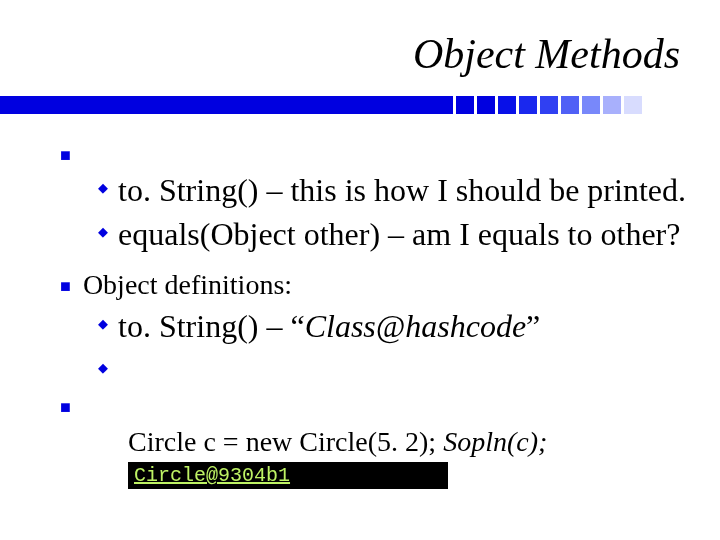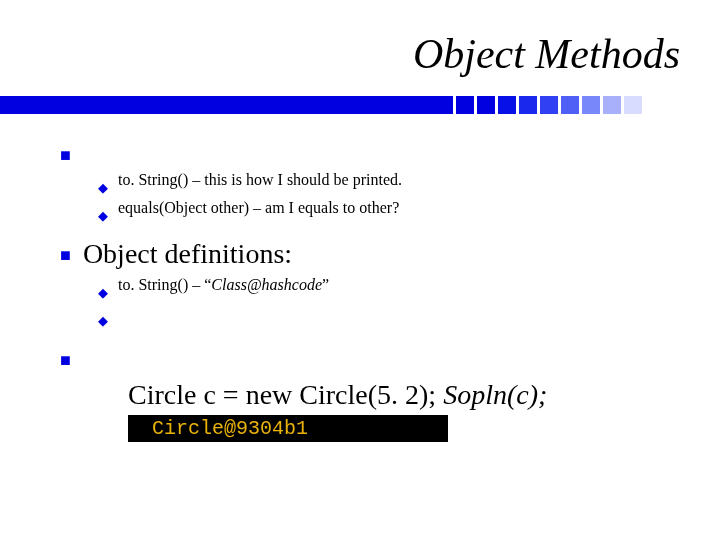--- a/index.html
+++ b/index.html
@@ -74,41 +74,42 @@
     margin-top: 2px;
   }
   .bullet-l2 .mark {
     color: #0000e0;
     font-size: 13px;
     margin-right: 10px;
     margin-top: 10px;
     flex-shrink: 0;
   }
   .bullet-l2 .text {
-    font-size: 16px;
+    font-size: 32px;
     line-height: 1.3;
   }
   .inset {
     margin-left: 68px;
     margin-top: 6px;
   }
   .code-line {
     font-size: 28px;
     line-height: 1.3;
   }
   .italic { font-style: italic; }
   .console {
     display: inline-block;
     background: #000;
-    color: #eab308;
+    color: #bef264;
     font-family: "Courier New", Courier, monospace;
     font-size: 20px;
-    padding: 2px 24px;
+    padding: 2px 6px;
     margin-top: 2px;
     min-width: 320px;
+    text-decoration: underline;
   }
 </style>
 </head>
 <body>
 
 <div class="slide">
 
   <div class="title">Object Methods</div>
 
   <div class="decoration">

